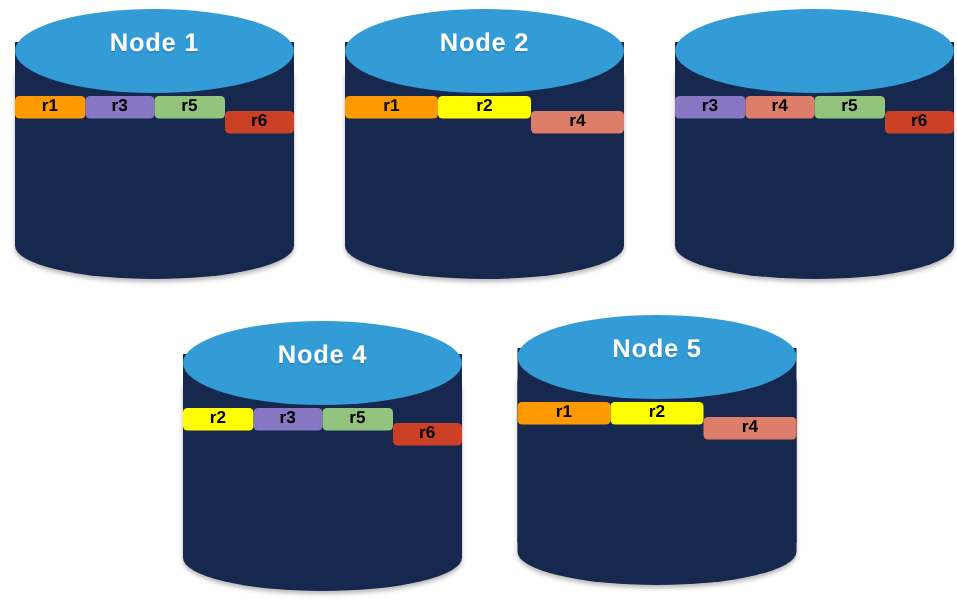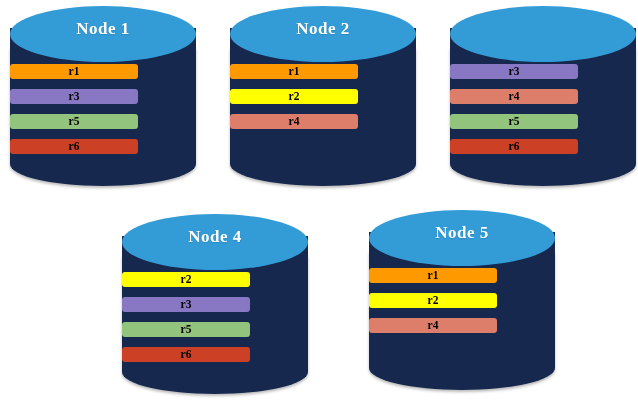--- a/index.html
+++ b/index.html
@@ -11,21 +11,20 @@
     width: 638px;
     height: 402px;
     position: relative;
     overflow: hidden;
     font-family: "Liberation Sans", sans-serif;
   }
   #canvas {
     position: relative;
     width: 638px;
     height: 402px;
-    font-family: Liberation Serif, serif;
   }
   .node {
     position: absolute;
     width: 186px;
     height: 182px;
   }
   .cyl-body {
     position: absolute;
     left: 0;
     top: 22px;
@@ -65,22 +64,21 @@
     z-index: 5;
     text-shadow: 0 1px 1px rgba(0,0,0,0.12);
   }
   .rows {
     position: absolute;
     left: 0;
     top: 58px;
     width: 186px;
     z-index: 6;
     display: flex;
-    flex-direction: column;
-    align-items: flex-start;
+    align-items: flex-end;
   }
   .row-bar {
     width: 128px;
     height: 15px;
     margin-bottom: 10px;
     border-radius: 3px;
     color: #000000;
     font-size: 11.5px;
     font-weight: bold;
     line-height: 15px;
@@ -132,21 +130,21 @@
       <div class="cyl-body-rect"></div>
       <div class="cyl-top"></div>
       <div class="cyl-title">Node  4</div>
       <div class="rows">
         <div class="row-bar" style="background: rgb(255, 255, 0);">r2</div>
         <div class="row-bar" style="background: rgb(136, 120, 195);">r3</div>
         <div class="row-bar" style="background: rgb(146, 196, 125);">r5</div>
         <div class="row-bar" style="background: rgb(204, 65, 37);">r6</div>
       </div>
     </div>
-    <div class="node" style="left: 345px; top: 210px; margin-left: 24px;">
+    <div class="node" style="left: 345px; top: 210px;">
       <div class="cyl-body"></div>
       <div class="cyl-body-rect"></div>
       <div class="cyl-top"></div>
       <div class="cyl-title">Node  5</div>
       <div class="rows">
         <div class="row-bar" style="background: rgb(255, 153, 0);">r1</div>
         <div class="row-bar" style="background: rgb(255, 255, 0);">r2</div>
         <div class="row-bar" style="background: rgb(221, 126, 107);">r4</div>
       </div>
     </div>

